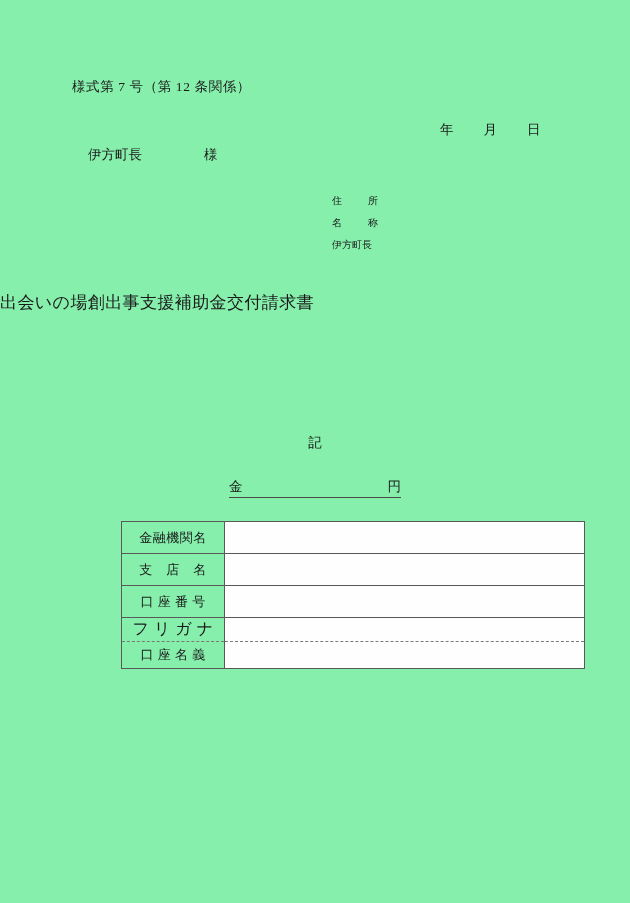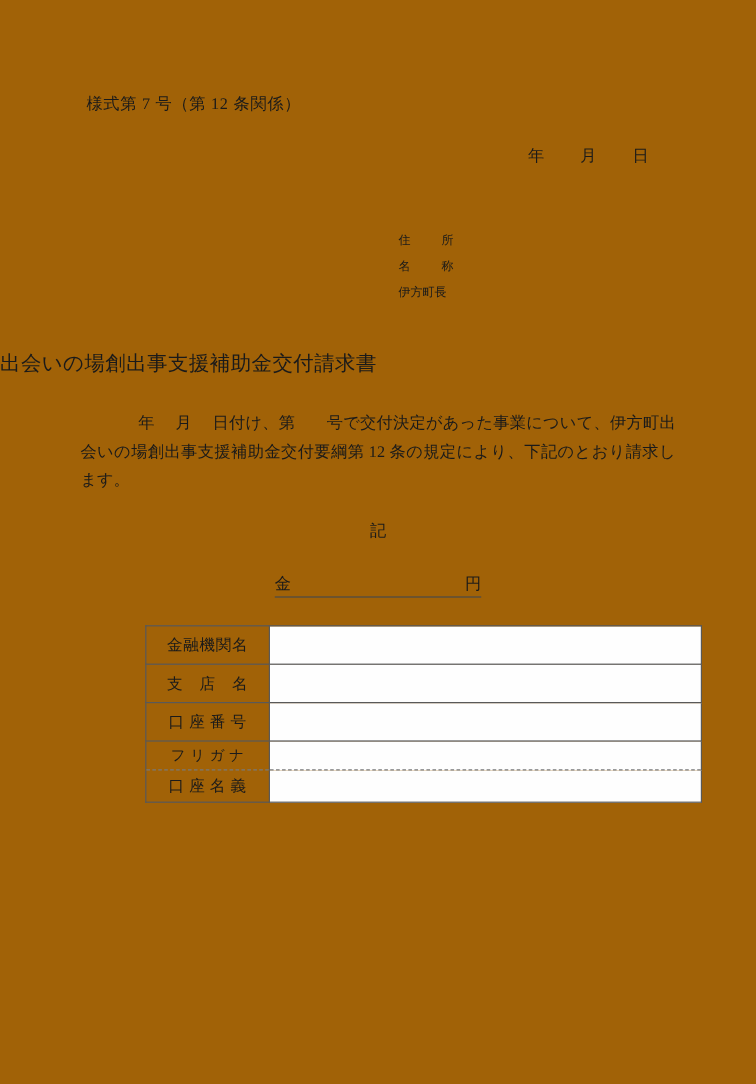--- a/index.html
+++ b/index.html
@@ -11,21 +11,21 @@
     width: 630px;
     height: 903px;
     position: relative;
     font-family: "Liberation Serif", "DejaVu Serif", serif;
     color: #1a1a1a;
     -webkit-font-smoothing: antialiased;
   }
   .page {
     position: absolute;
     inset: 0;
-    background: #a16207;
+    background: #86efac;
   }
 
   
   .form-number {
     position: absolute;
     left: 72px;
     top: 78px;
     font-size: 13.5px;
     letter-spacing: 0.6px;
     white-space: nowrap;
@@ -132,52 +132,52 @@
     text-align: center;
     letter-spacing: 0.5px;
     white-space: nowrap;
   }
   .bank-table td.value { background: #fefefe; }
   .bank-table tr.furigana-row td { height: 23px; }
   .bank-table tr.furigana-row td.label,
   .bank-table tr.furigana-row td.value {
     border-bottom: 1px dashed #7a7a7a;
   }
-  .bank-table tr.furigana-row td.label { font-size: 12px; }
+  .bank-table tr.furigana-row td.label { font-size: 16px; }
   .bank-table tr.holder-row td { height: 26px; border-top: none; }
 </style>
 </head>
 <body>
 
 <div class="page">
 
   <div class="form-number">様式第 7 号（第 12 条関係）</div>
 
   <div class="date-line">
     <span>年</span><span class="gap"></span><span>月</span><span class="gap"></span><span>日</span>
   </div>
 
+  <div class="addressee">
+    <span>伊方町長</span><span class="gap"></span><span>様</span>
+  </div>
 
   <div class="applicant">
     <div>
       <span>住</span><span class="sp"></span><span>所</span>
     </div>
     <div>
       <span>名</span><span class="sp"></span><span>称</span>
     </div>
     <div>
       <span>伊方町長</span>
     </div>
   </div>
 
   <div class="doc-title">出会いの場創出事支援補助金交付請求書</div>
 
-  <div class="body-text">
-    <span class="indent"></span><span>年</span><span class="sp-sm"></span><span>月</span><span class="sp-sm"></span><span>日付け、第</span><span class="sp-md"></span><span>号で交付決定があった事業について、伊方町出会</span><span>いの場創出事支援補助金交付要綱第 12 条の規定により、下記のとおり請求しま</span><span>す。</span>
-  </div>
 
   <div class="ki">記</div>
 
   <div class="amount-row">
     <span>金</span>
     <span></span>
     <span>円</span>
   </div>
 
   <table class="bank-table">

